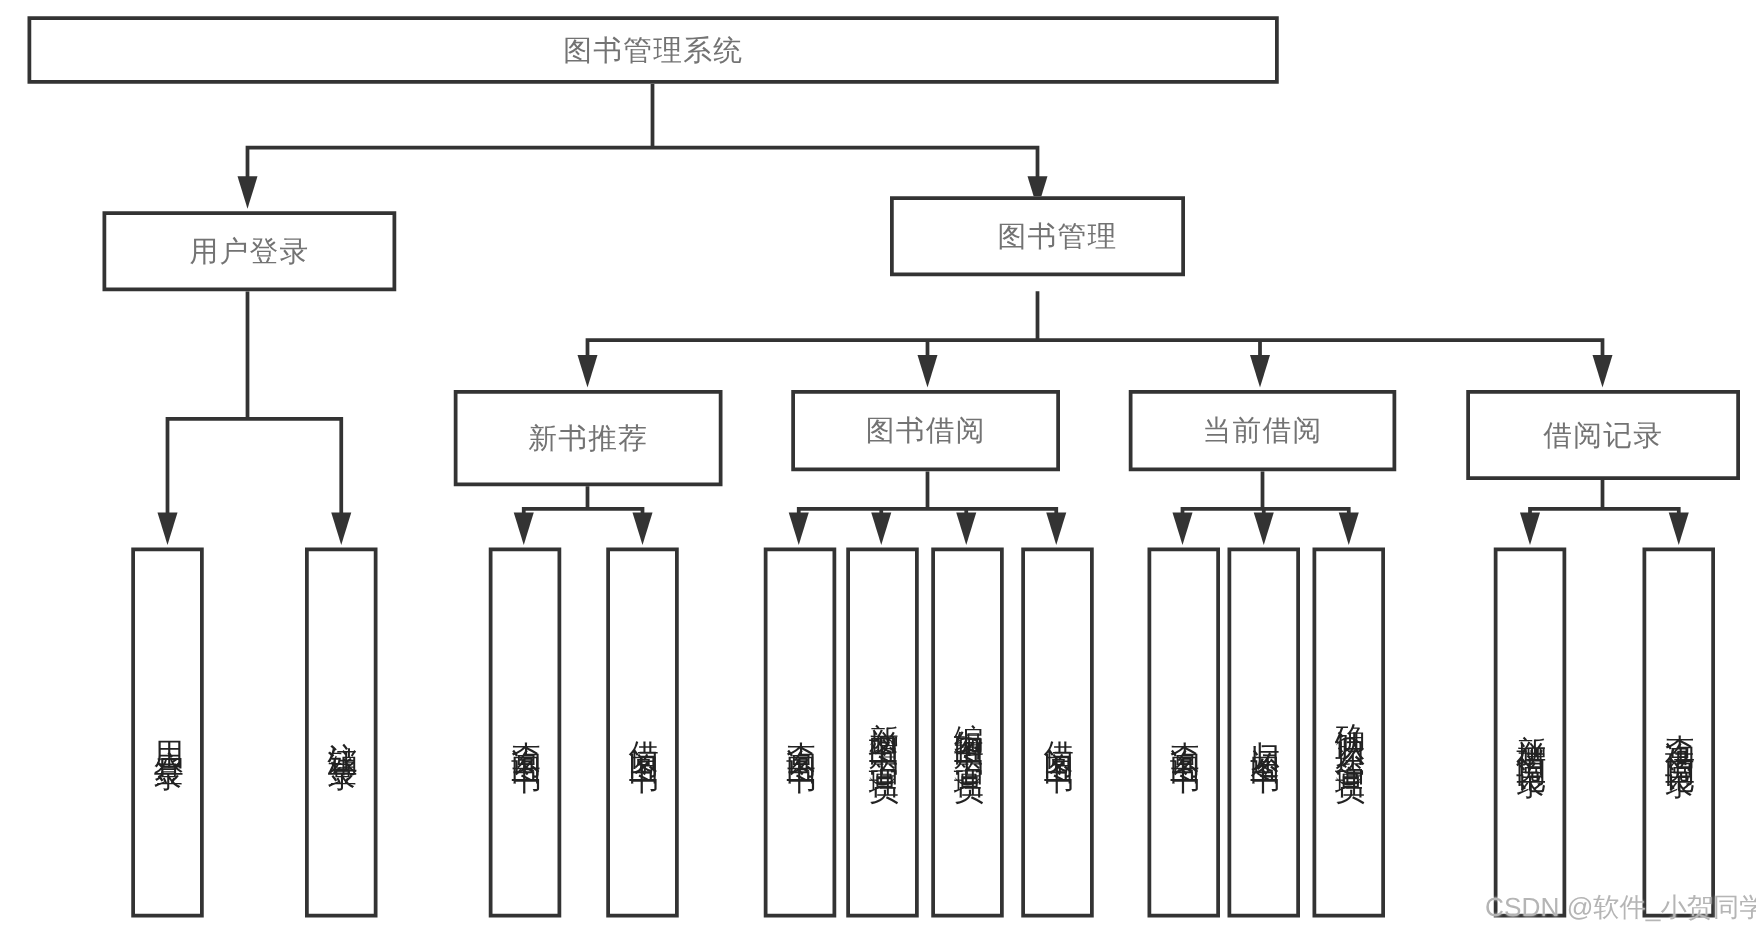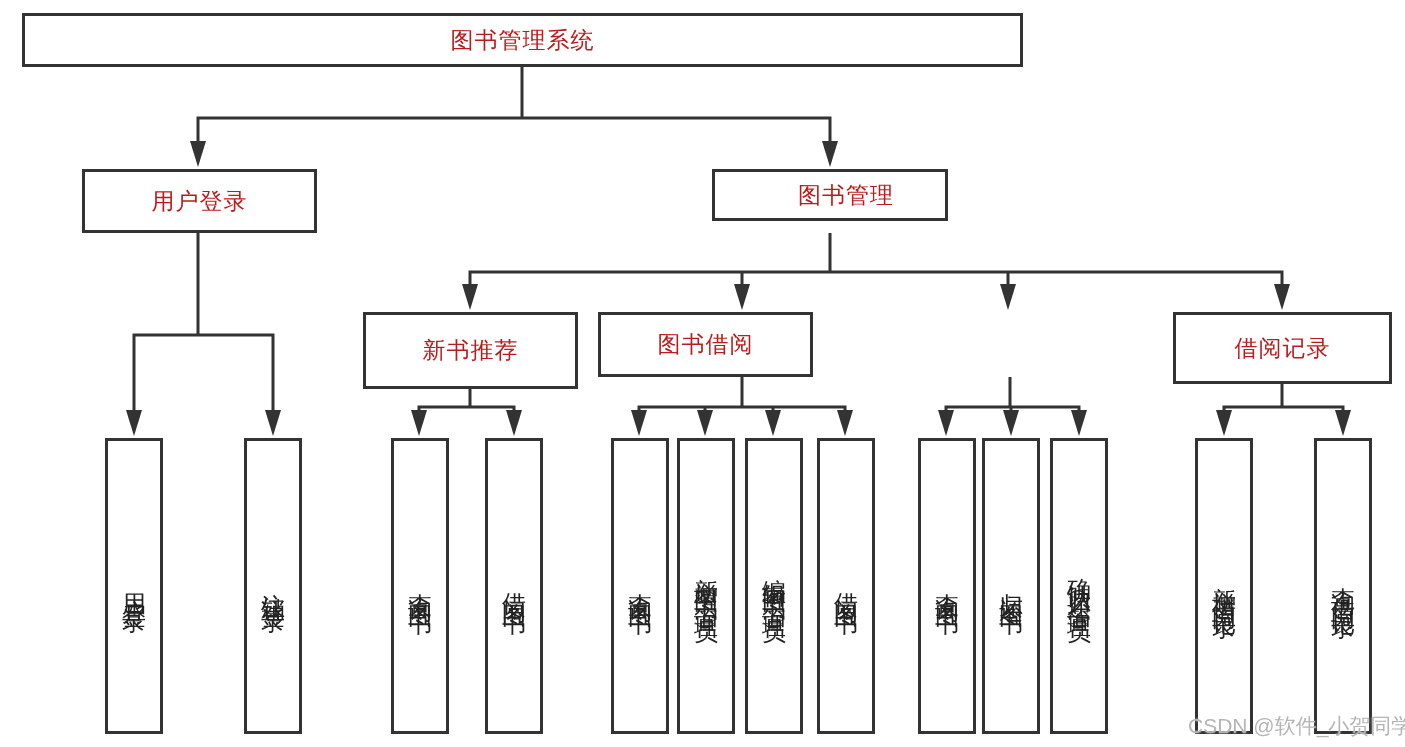--- a/index.html
+++ b/index.html
@@ -24,21 +24,21 @@
     pointer-events: none;
   }
   .box {
     position: absolute;
     box-sizing: border-box;
     border: 3px solid #333333;
     background: #ffffff;
     display: flex;
     align-items: center;
     justify-content: center;
-    color: #b91c1c;
+    color: #737373;
     font-size: 23px;
     letter-spacing: 1px;
     white-space: nowrap;
   }
   .vbox {
     position: absolute;
     box-sizing: border-box;
     border: 3px solid #333333;
     background: #ffffff;
     width: 58px;
@@ -111,29 +111,32 @@
     </g>
   </svg>
 
   <div class="box" style="left:22px; top:13px; width:1001px; height:54px;">
     <span>图书管理系统</span>
   </div>
 
   <div class="box" style="left:82px; top:169px; width:235px; height:64px;">
     <span>用户登录</span>
   </div>
-  <div class="box" style="left:712px; top:169px; width:236px; height:52px;padding-left:32px;">
+  <div class="box" style="left:712px; top:157px; width:236px; height:64px;padding-left:32px;">
     <span>图书管理</span>
   </div>
 
   <div class="box" style="left:363px; top:312px; width:215px; height:77px;">
     <span>新书推荐</span>
   </div>
-  <div class="box" style="left:598px; top:312px; width:215px; height:65px;">
+  <div class="box" style="left:633px; top:312px; width:215px; height:65px;">
     <span>图书借阅</span>
+  </div>
+  <div class="box" style="left:903px; top:312px; width:214px; height:65px;">
+    <span>当前借阅</span>
   </div>
   <div class="box" style="left:1173px; top:312px; width:219px; height:72px;">
     <span>借阅记录</span>
   </div>
 
   <div class="vbox" style="left:105px;">
     <span class="vtext">用户登录</span>
   </div>
   <div class="vbox" style="left:244px;">
     <span class="vtext">注销登录</span>

